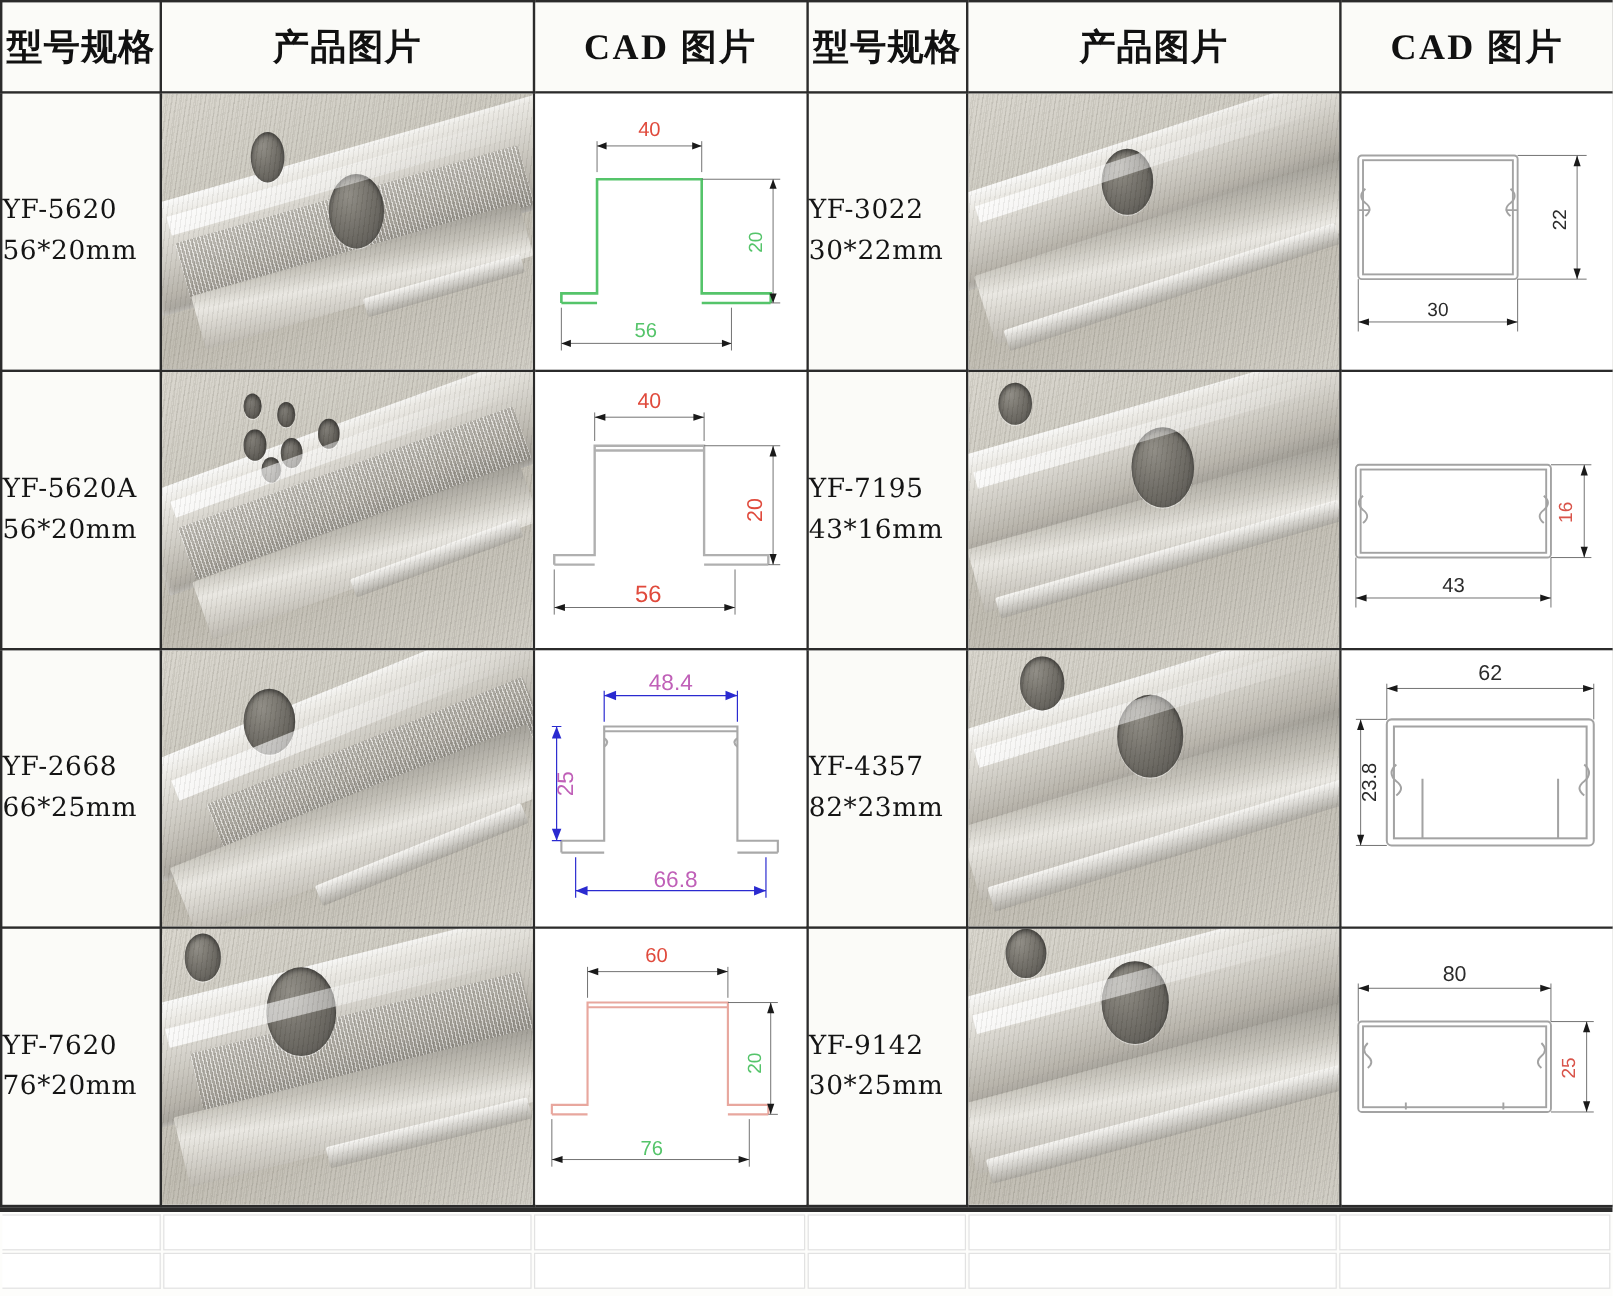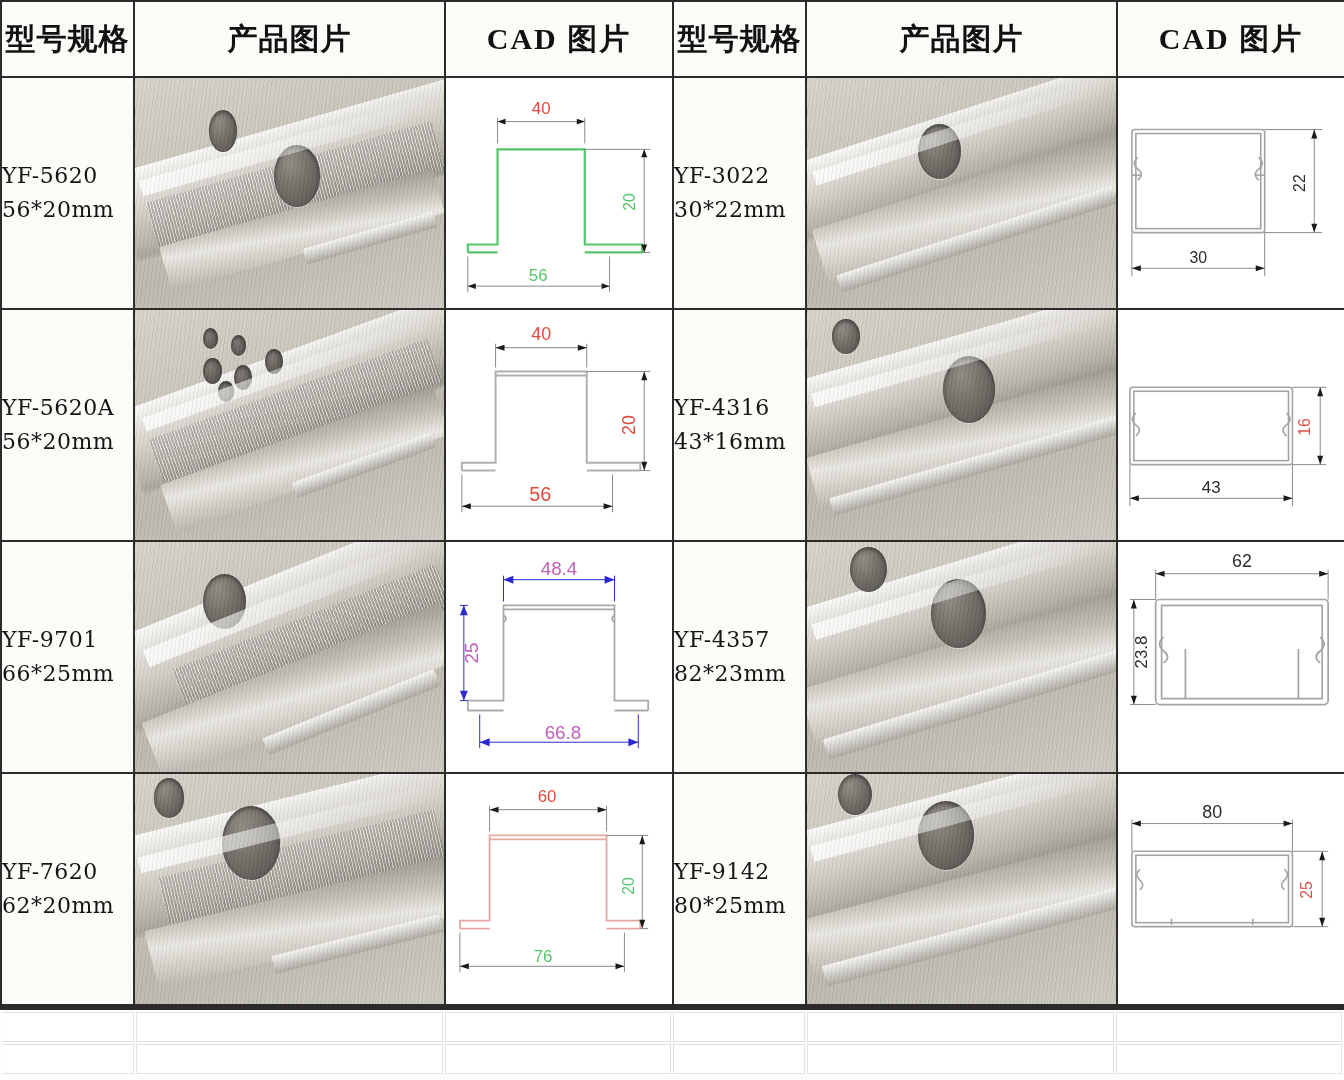--- a/index.html
+++ b/index.html
@@ -283,21 +283,21 @@
               <polygon points="168,198 159,195 159,201" fill="#1a1a1a" stroke="none"></polygon>
             </g>
             <text x="96" y="30" font-size="18" text-anchor="middle" fill="#e04a3c" font-family="Liberation Sans, sans-serif">40</text>
             <text x="191" y="116" font-size="18" text-anchor="middle" fill="#e04a3c" font-family="Liberation Sans, sans-serif" transform="rotate(-90 191 116)">20</text>
             <text x="95" y="193" font-size="20" text-anchor="middle" fill="#e04a3c" font-family="Liberation Sans, sans-serif">56</text>
           </svg>
             </div>
         </td>
 
         <td class="model-cell">
-          <span class="m-code">YF-4316</span>
+          <span class="m-code">YF-7195</span>
           <span class="m-size">43*16mm</span>
         </td>
         <td class="photo-cell">
           <div class="cell-inner">
               <div class="photo">
             <div class="bar bar-top" style="left:-8%;top:10%;width:122%;height:36%;transform:rotate(-16deg)"></div>
             <div class="bar bar-face" style="left:0%;top:44%;width:108%;height:24%;transform:rotate(-16deg)"></div>
             <div class="bar bar-edge" style="left:6%;top:64%;width:96%;height:8%;transform:rotate(-16deg)"></div>
             <div class="hole" style="left:8%;top:4%;width:9%;height:15%"></div>
             <div class="hole" style="left:44%;top:20%;width:17%;height:29%"></div>
@@ -327,21 +327,21 @@
             </g>
             <text x="194" y="118" font-size="16" text-anchor="middle" fill="#d9544a" font-family="Liberation Sans, sans-serif" transform="rotate(-90 194 118)">16</text>
             <text x="94" y="185" font-size="17" text-anchor="middle" fill="#2b2b2b" font-family="Liberation Sans, sans-serif">43</text>
           </svg>
             </div>
         </td>
       </tr>
 
       <tr>
         <td class="model-cell">
-          <span class="m-code">YF-9701</span>
+          <span class="m-code">YF-2668</span>
           <span class="m-size">66*25mm</span>
         </td>
         <td class="photo-cell">
           <div class="cell-inner">
               <div class="photo">
             <div class="bar bar-top" style="left:-10%;top:12%;width:124%;height:42%;transform:rotate(-22deg)"></div>
             <div class="bar bar-rib" style="left:12%;top:32%;width:92%;height:24%;transform:rotate(-22deg)"></div>
             <div class="bar bar-face" style="left:2%;top:52%;width:104%;height:26%;transform:rotate(-22deg)"></div>
             <div class="bar bar-edge" style="left:40%;top:70%;width:60%;height:8%;transform:rotate(-22deg)"></div>
             <div class="hole" style="left:22%;top:14%;width:14%;height:24%"></div>
@@ -423,21 +423,21 @@
             <text x="125" y="25" font-size="18" text-anchor="middle" fill="#2b2b2b" font-family="Liberation Sans, sans-serif">62</text>
             <text x="29" y="111" font-size="17" text-anchor="middle" fill="#2b2b2b" font-family="Liberation Sans, sans-serif" transform="rotate(-90 29 111)">23.8</text>
           </svg>
             </div>
         </td>
       </tr>
 
       <tr>
         <td class="model-cell">
           <span class="m-code">YF-7620</span>
-          <span class="m-size">62*20mm</span>
+          <span class="m-size">76*20mm</span>
         </td>
         <td class="photo-cell">
           <div class="cell-inner">
               <div class="photo">
             <div class="bar bar-top" style="left:-8%;top:10%;width:120%;height:44%;transform:rotate(-14deg)"></div>
             <div class="bar bar-rib" style="left:8%;top:30%;width:92%;height:22%;transform:rotate(-14deg)"></div>
             <div class="bar bar-face" style="left:4%;top:52%;width:100%;height:26%;transform:rotate(-14deg)"></div>
             <div class="bar bar-edge" style="left:44%;top:70%;width:56%;height:8%;transform:rotate(-14deg)"></div>
             <div class="hole" style="left:6%;top:2%;width:10%;height:17%"></div>
             <div class="hole" style="left:28%;top:14%;width:19%;height:32%"></div>
@@ -472,21 +472,21 @@
             </g>
             <text x="102" y="28" font-size="17" text-anchor="middle" fill="#e04a3c" font-family="Liberation Sans, sans-serif">60</text>
             <text x="190" y="113" font-size="16" text-anchor="middle" fill="#55c46a" font-family="Liberation Sans, sans-serif" transform="rotate(-90 190 113)">20</text>
             <text x="98" y="190" font-size="17" text-anchor="middle" fill="#55c46a" font-family="Liberation Sans, sans-serif">76</text>
           </svg>
             </div>
         </td>
 
         <td class="model-cell">
           <span class="m-code">YF-9142</span>
-          <span class="m-size">80*25mm</span>
+          <span class="m-size">30*25mm</span>
         </td>
         <td class="photo-cell">
           <div class="cell-inner">
               <div class="photo">
             <div class="bar bar-top" style="left:-10%;top:6%;width:126%;height:40%;transform:rotate(-15deg)"></div>
             <div class="bar bar-face" style="left:-2%;top:44%;width:112%;height:26%;transform:rotate(-15deg)"></div>
             <div class="bar bar-edge" style="left:4%;top:66%;width:100%;height:9%;transform:rotate(-15deg)"></div>
             <div class="hole" style="left:10%;top:0%;width:11%;height:18%"></div>
             <div class="hole" style="left:36%;top:12%;width:18%;height:30%"></div>
             <div class="glint" style="left:0;top:14%;width:100%;height:7%;transform:rotate(-15deg)"></div>

